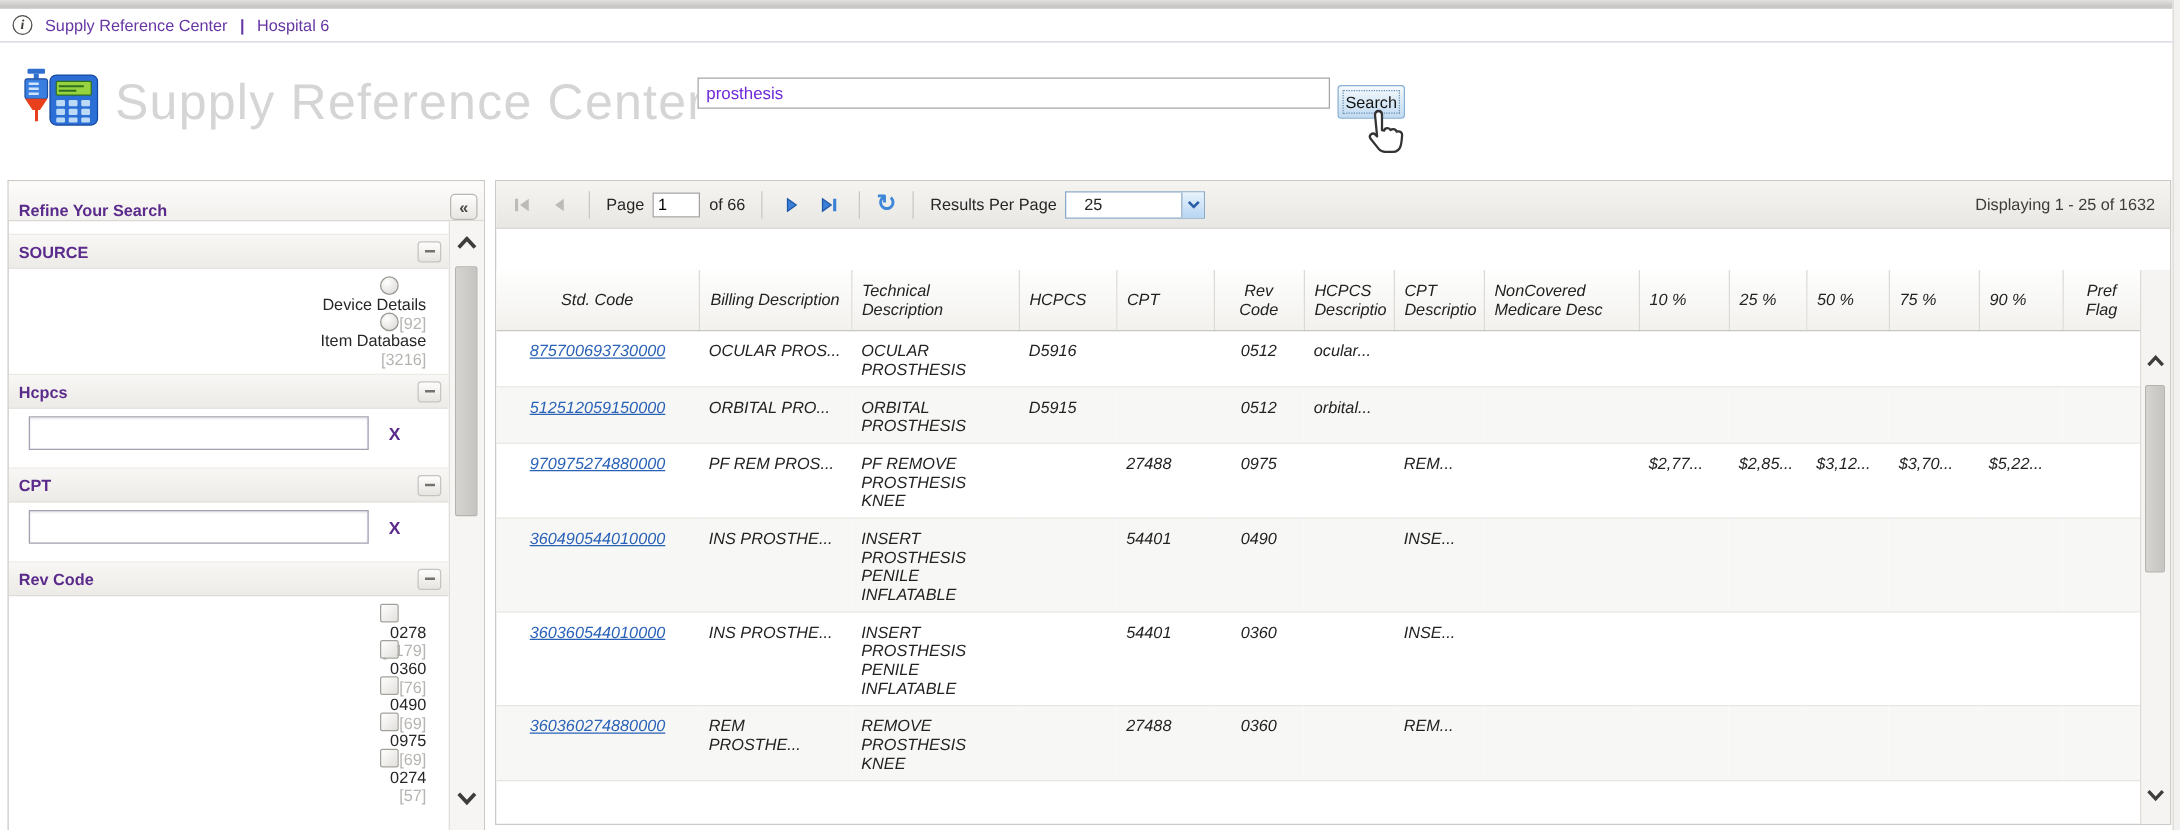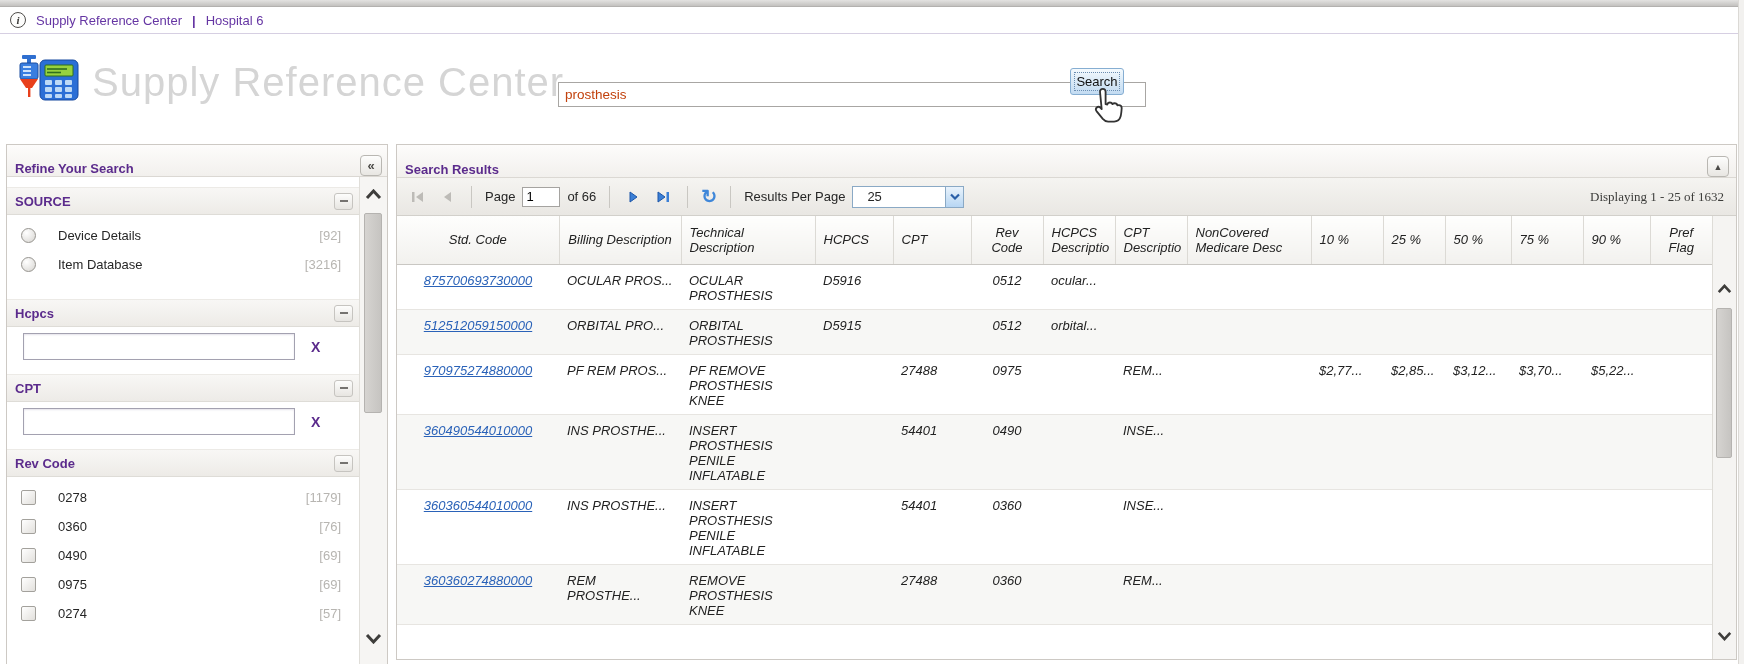--- a/index.html
+++ b/index.html
@@ -14,22 +14,22 @@
     border-bottom:1px solid #d6cfe2; display:flex; align-items:center; gap:10px; padding-left:10px; }
   .info-ic { width:16px; height:16px; border:1px solid #4f4d4a; border-radius:50%;
     display:flex; align-items:center; justify-content:center;
     font:italic bold 11px "Liberation Serif", serif; color:#3b3a38; background:#fdfdfc; }
   .plink { color:#6535a3; }
   .pdiv { color:#6535a3; font-weight:bold; }
 
   
   .logo { left:16px; top:54px; }
   .big-title { left:92px; top:60px; font-size:40px; color:#d5d5d5; letter-spacing:1px; white-space:nowrap; }
-  .search-input { left:558px; top:82px; width:588px; height:25px; border:1px solid #a8a6a3;
-    padding:0 6px; font:13.5px "Liberation Sans", sans-serif; color:#c2410c; background:#fff; }
+  .search-input { left:558px; top:62px; width:506px; height:25px; border:1px solid #a8a6a3;
+    padding:0 6px; font:13.5px "Liberation Sans", sans-serif; color:#6d28d9; background:#fff; }
   .search-btn { left:1070px; top:68px; width:54px; height:27px;
     background:linear-gradient(#f5fafd,#dcebf7 45%,#c2dbf2); border:1px solid #86aed2;
     border-radius:3px; font-size:13px; color:#111; position:absolute; }
   .search-btn::after { content:''; position:absolute; inset:3px; border:1px dotted #6b8db0; }
   .cursor { left:1090px; top:86px; pointer-events:none; }
 
   .right-strip { left:1738px; top:0; width:6px; height:664px; background:#f2f1ef; border-left:1px solid #dbd9d5; }
 
   
   .panel { border:1px solid #cdc9c4; background:#fff; }
@@ -46,21 +46,21 @@
   .side-scroll { position:absolute; top:32px; right:0; width:28px; bottom:0;
     background:#f6f5f3; border-left:1px solid #e0ded9; }
   .sec-bar { height:28px; background:linear-gradient(#f8f7f5,#edebe7);
     border-top:1px solid #eceae6; border-bottom:1px solid #dedcd7;
     display:flex; align-items:center; padding:0 8px; position:relative; }
   .sec-title { font-weight:bold; color:#5b2b8c; }
   .minus-btn { position:absolute; right:6px; width:19px; height:17px; border:1px solid #c6c4c0;
     border-radius:3px; background:linear-gradient(#fdfdfc,#e7e5e1);
     display:flex; align-items:center; justify-content:center; }
   .minus-btn::after { content:''; width:8px; height:2px; background:#757370; }
-  .opt-row { display:flex; align-items:center; height:29px; padding:0 18px 0 14px; }
+  .opt-row { display:flex; align-items:flex-end; height:29px; padding:0 18px 0 14px;flex-direction:column; }
   .radio { width:15px; height:15px; border-radius:50%; border:1px solid #96948f; flex:0 0 15px;
     background:radial-gradient(circle at 35% 30%, #fff, #d7d5d1); margin-right:22px; position:relative; }
   .radio.sel::after { content:''; position:absolute; inset:3px; border-radius:50%;
     background:radial-gradient(circle at 40% 35%, #85b7e9, #1f5fae); }
   .chk { width:15px; height:15px; border:1px solid #a3a19c; border-radius:2px; flex:0 0 15px;
     background:linear-gradient(135deg,#fff,#e2e0dc); margin-right:22px; }
   .opt-count { margin-left:auto; color:#b7b5b1; }
   .filter-row { display:flex; align-items:center; padding:6px 0 6px 16px; }
   .filter-input { width:272px; height:27px; border:1px solid #a3a1b0; box-shadow:inset 0 1px 2px #e4e2ea;
     padding:0 5px; font:13px "Liberation Sans", sans-serif; }
@@ -76,21 +76,21 @@
     display:flex; align-items:center; padding:0 10px; gap:7px; }
   .vsep { width:1px; height:22px; background:#c9c7c2; margin:0 6px; }
   .pg-input { width:38px; height:20px; border:1px solid #a5a3a0; padding:0 3px;
     font:13px "Liberation Sans", sans-serif; }
   .nav-ic { display:flex; align-items:center; justify-content:center; width:22px; height:18px; }
   .refresh { font-size:19px; font-weight:bold; color:#3f87d9; line-height:18px; }
   .select { display:flex; width:112px; height:22px; border:1px solid #8aa9c5; background:#fff; align-items:center; }
   .select .val { flex:1; padding-left:14px; }
   .select .btn { width:18px; align-self:stretch; background:linear-gradient(#e9f3fc,#b7d6f3);
     border-left:1px solid #8aa9c5; display:flex; align-items:center; justify-content:center; }
-  .displaying { margin-left:auto; color:#3c3c3a; padding-right:2px;font-family:Liberation Serif, serif; }
+  .displaying { margin-left:auto; color:#3c3c3a; padding-right:2px; }
 
   .grid-wrap { position:absolute; left:0; top:71px; right:24px; bottom:0; overflow:hidden;font-style:italic; }
   table { border-collapse:collapse; table-layout:fixed; width:1315px; }
   thead th { height:48px; background:linear-gradient(#fefefd,#f2f1ee);
     border-right:1px solid #dcdad5; border-bottom:1px solid #c9c7c3;
     font-weight:normal; color:#222; padding:2px 8px; overflow:hidden; vertical-align:middle; }
   thead th:last-child { border-right:none; }
   tbody td { padding:8px 8px 6px; border-bottom:1px solid #e7e5e1; vertical-align:top;
     line-height:15px; overflow:hidden; color:#222; }
   tbody tr:nth-child(even) { background:#f7f7f5; }
@@ -235,24 +235,20 @@
       <polyline points="2,9 8.5,2 15,9" fill="none" stroke="#3e3d3b" stroke-width="3"></polyline>
     </svg>
     <div class="thumb" style="top:36px; height:200px;"></div>
     <svg style="position:absolute; top:456px; left:5px;" width="17" height="11" viewBox="0 0 17 11">
       <polyline points="2,2 8.5,9 15,2" fill="none" stroke="#3e3d3b" stroke-width="3"></polyline>
     </svg>
   </div>
 </div>
 
 <div class="abs panel main">
-  <div class="panel-head" style="height:33px;">
-    <span class="panel-title">Search Results</span>
-    <span class="sq-btn" style="position:absolute; right:7px; font-size:9px;">▲</span>
-  </div>
 
   <div class="pgbar">
     <span class="nav-ic">
       <svg width="14" height="12" viewBox="0 0 14 12">
           <rect x="1" y="1" width="2.5" height="10" fill="#bdbbb7"></rect>
           <polygon points="12,1 5,6 12,11" fill="#bdbbb7"></polygon>
         </svg>
     </span>
     <span class="nav-ic">
       <svg width="12" height="12" viewBox="0 0 12 12">

